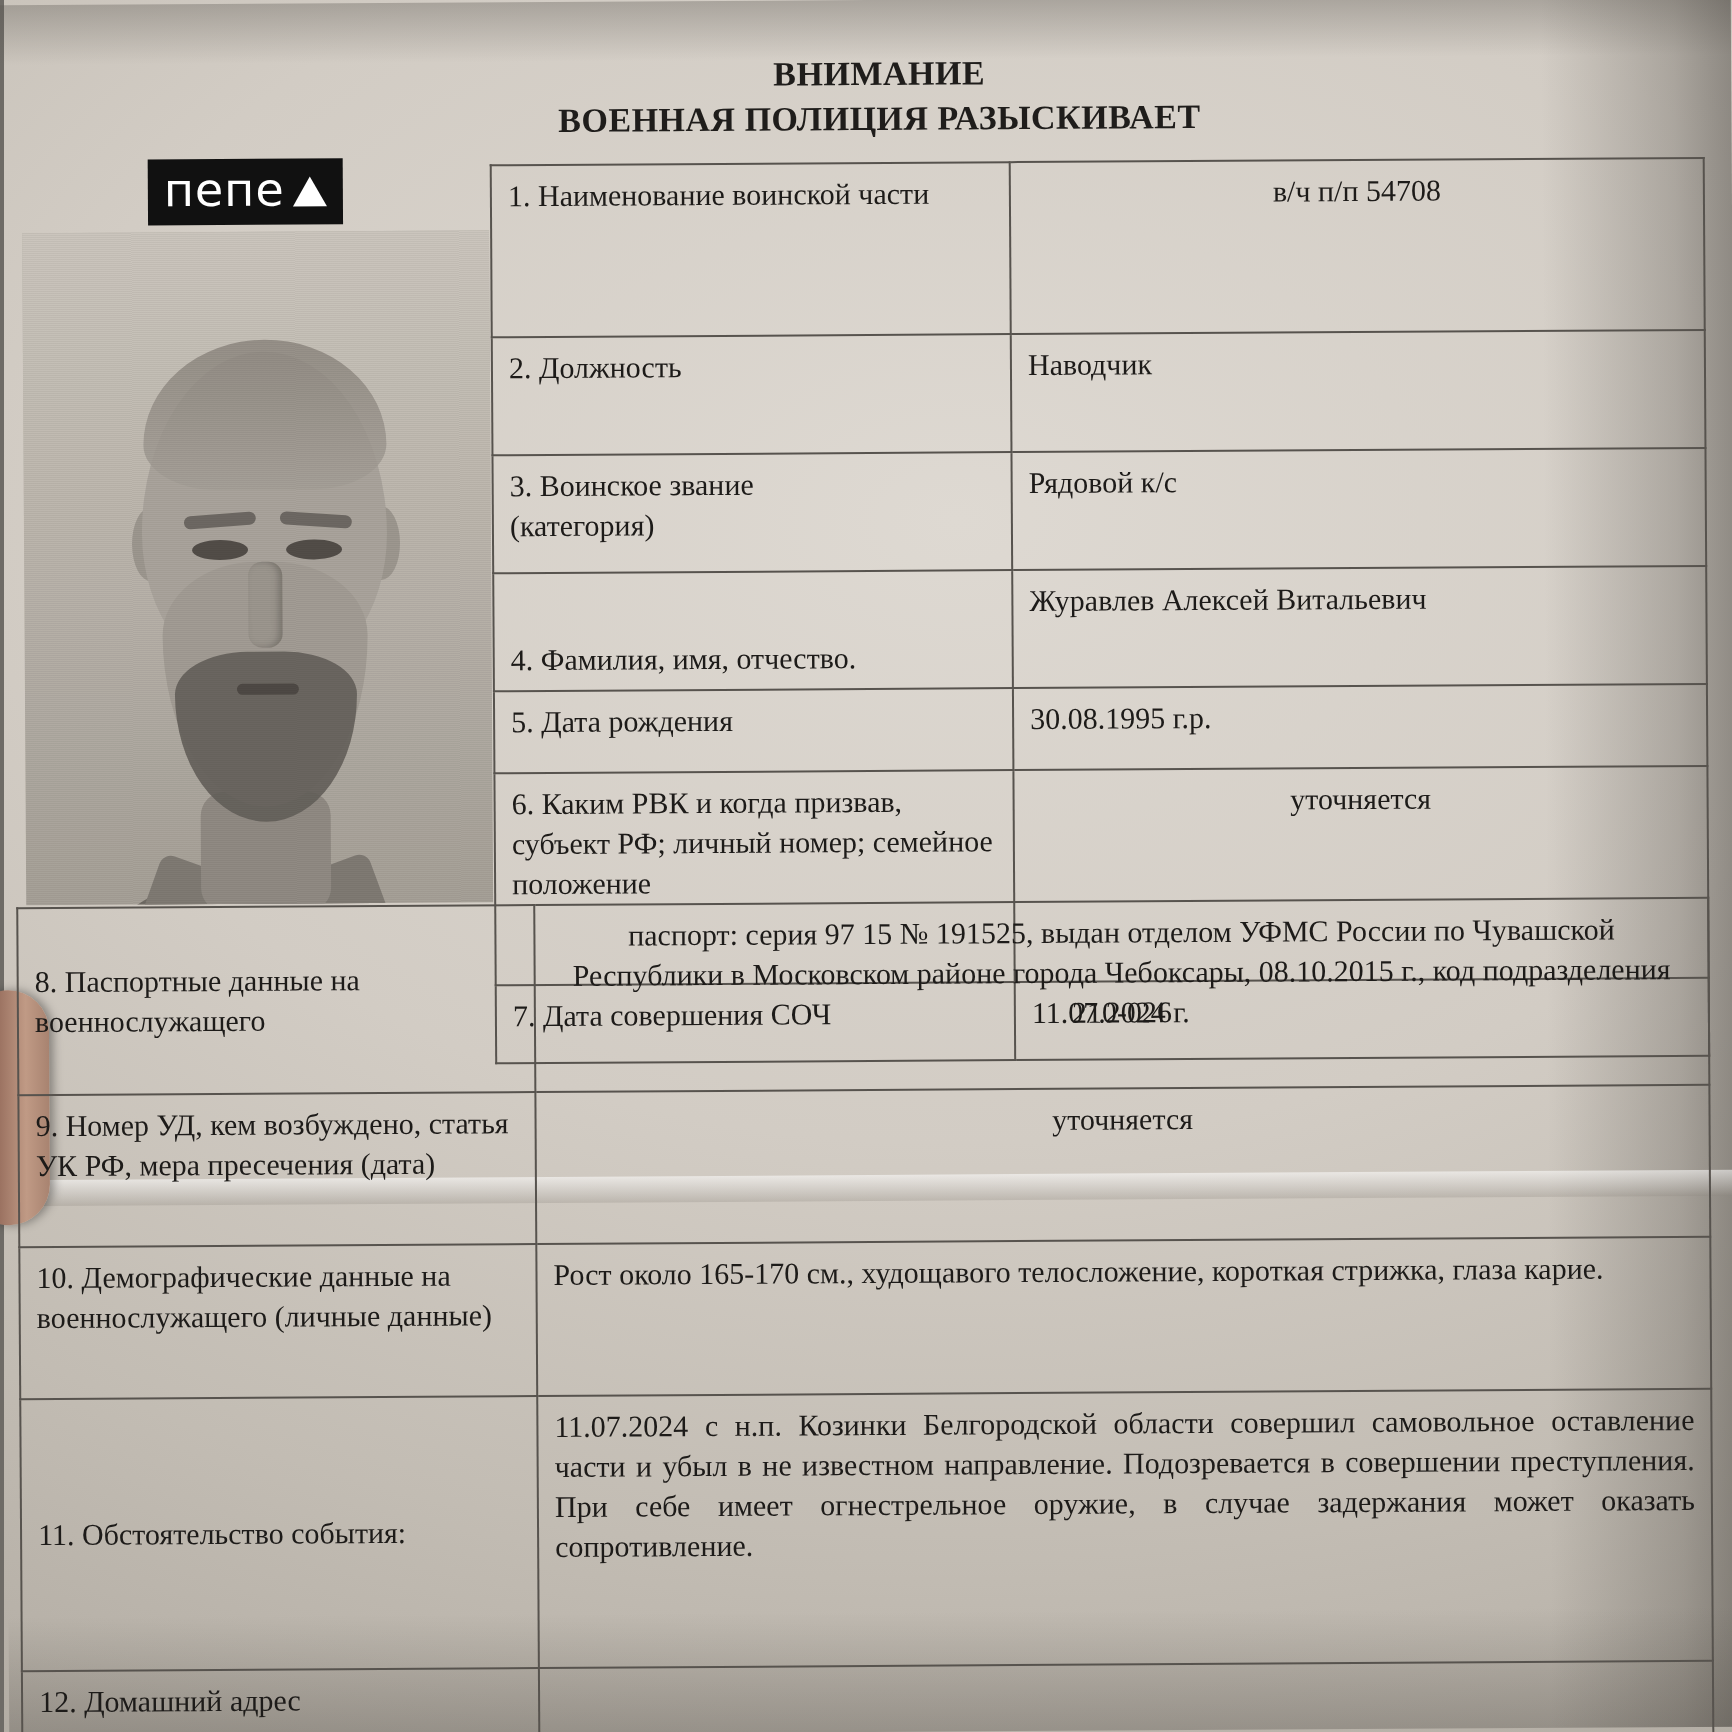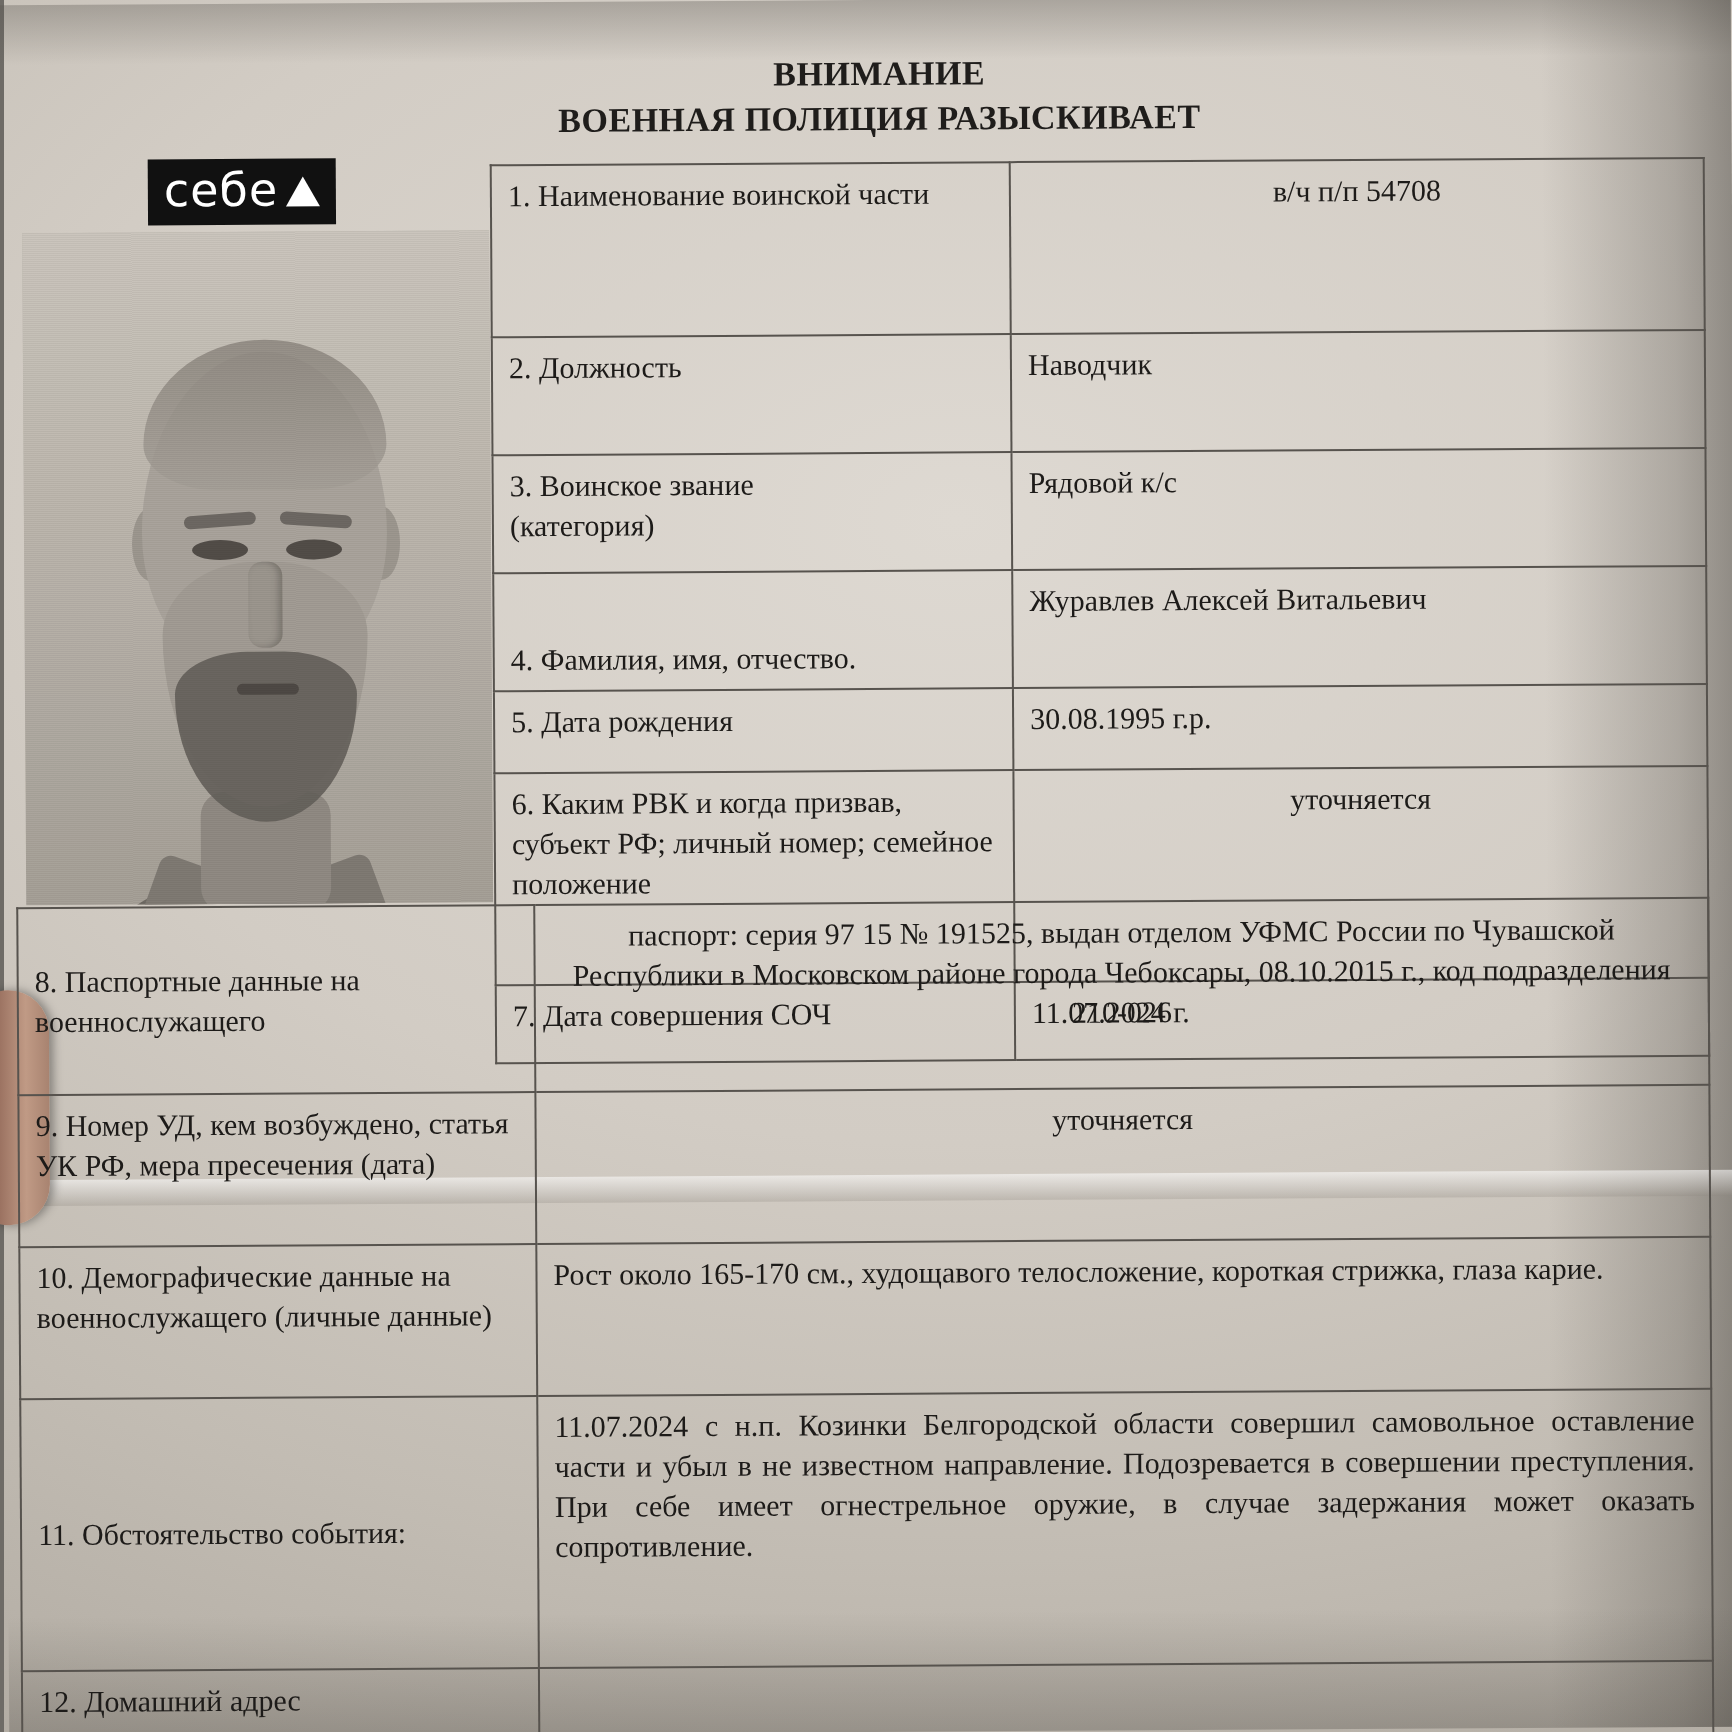--- a/index.html
+++ b/index.html
@@ -225,21 +225,21 @@
     <div id="edge-shadow-right"></div>
     <div id="edge-shadow-bottom"></div>
     <div id="paper-crease"></div>
 
     <div id="title-block">
       <div id="title-1">ВНИМАНИЕ</div>
       <div id="title-2">ВОЕННАЯ ПОЛИЦИЯ РАЗЫСКИВАЕТ</div>
     </div>
 
     <div id="watermark">
-      <span>себе</span>
+      <span>пепе</span>
       <span class="tri"></span>
     </div>
 
     <div id="photo-frame">
       <div id="photo-bg" class="ph"></div>
       <div id="shoulders" class="ph"></div>
       <div id="collar-l" class="ph"></div>
       <div id="collar-r" class="ph"></div>
       <div id="neck" class="ph"></div>
       <div id="ear-l" class="ph"></div>

